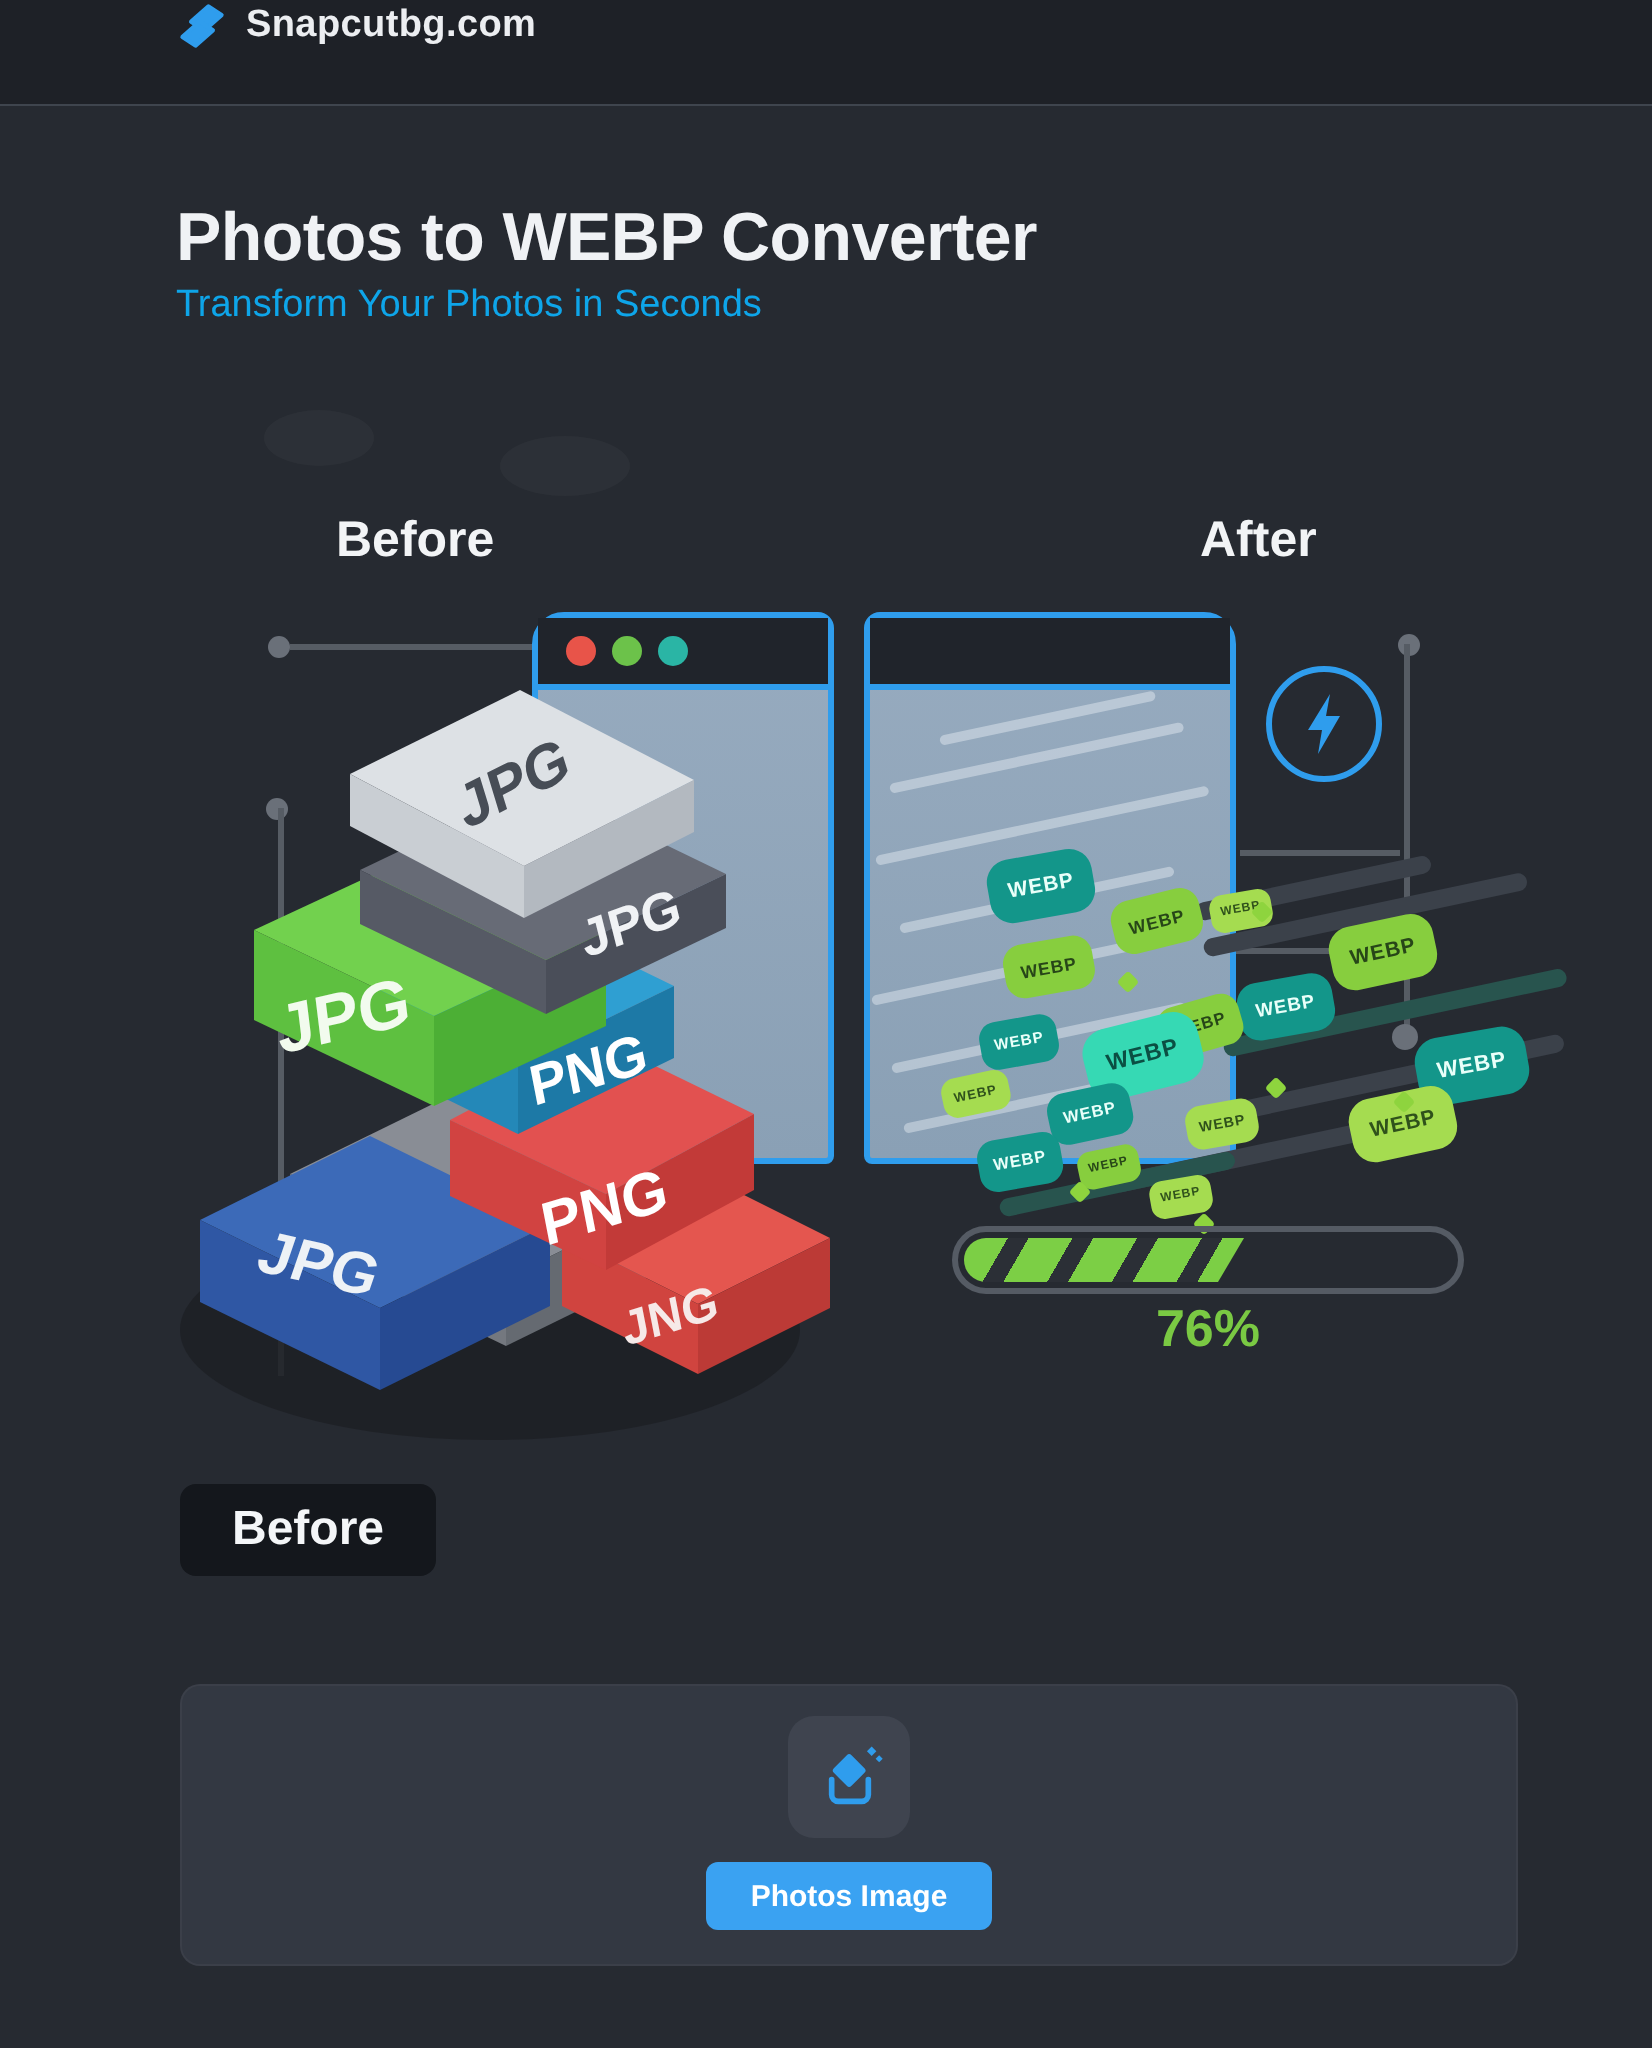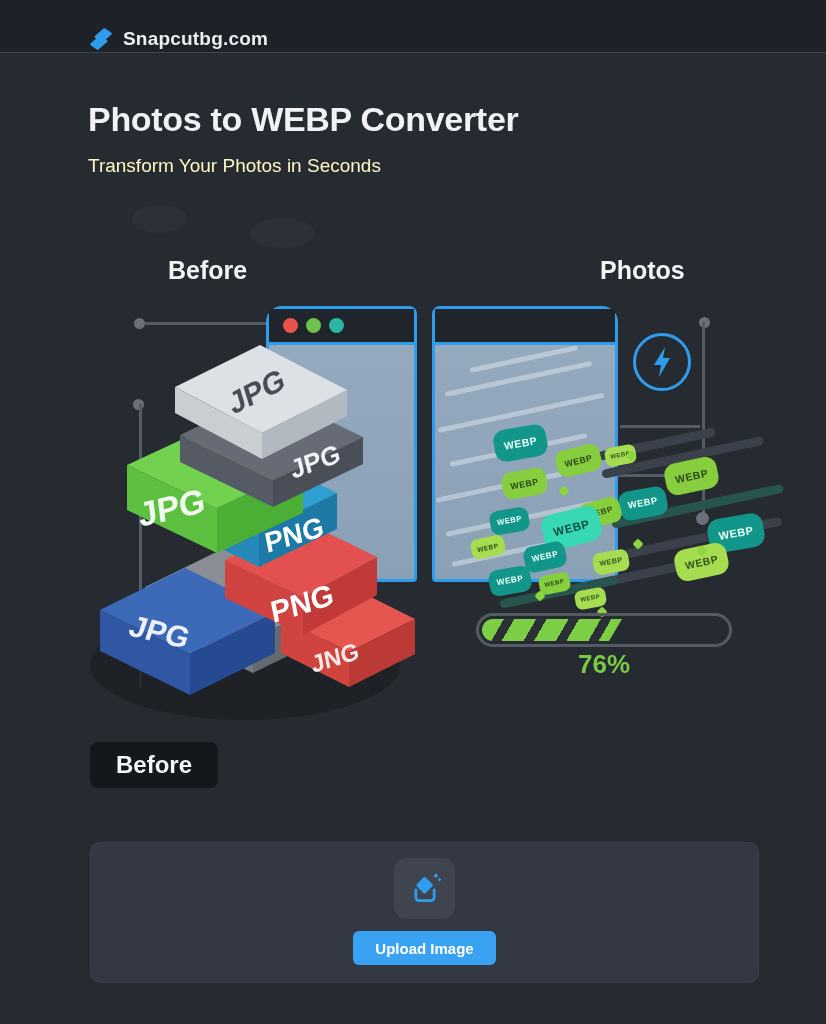--- a/index.html
+++ b/index.html
@@ -1,25 +1,25 @@
 <!DOCTYPE html>
 <html style="--accent: #2f9ded;"><head>
 <meta charset="utf-8">
 <style>
   html,body{margin:0;padding:0;background:#1a1d22;}
   .page{position:relative;width:826px;height:1024px;background:#262a31;overflow:hidden;
         font-family:"Liberation Sans",sans-serif;}
   
   .header{position:absolute;left:0;top:0;width:826px;height:53px;background:#1e2127;
-          border-bottom:1px solid #3f454e;display:flex;align-items:flex-end;padding-left:88px;box-sizing:border-box;}
+          border-bottom:1px solid #3f454e;display:flex;align-items:flex-start;padding-left:88px;box-sizing:border-box;}
   .brand{display:flex;align-items:center;gap:9px;cursor:pointer;}
   .brand-name{color:#eceef1;font-size:19px;font-weight:bold;letter-spacing:.2px;}
   
   .page-title{position:absolute;left:88px;top:100px;color:#f0f2f5;font-size:34px;font-weight:bold;letter-spacing:-.3px;}
-  .page-subtitle{position:absolute;left:88px;top:155px;color:#fef9c3;font-size:19px;}
+  .page-subtitle{position:absolute;left:88px;top:142px;color:#0ea5e9;font-size:19px;}
   
   .cmp-label{position:absolute;color:#f2f4f6;font-size:25px;font-weight:bold;}
   .lbl-before{left:168px;top:256px;}
   .lbl-after{left:600px;top:256px;}
   
   .blob{position:absolute;border-radius:50%;background:rgba(255,255,255,.03);}
   
   .cline{position:absolute;background:#565c64;}
   .cdot{position:absolute;background:#6a7079;border-radius:50%;}
   
@@ -85,21 +85,21 @@
     </div>
   </div>
 
   <div class="page-title">Photos to WEBP Converter</div>
   <div class="page-subtitle">Transform Your Photos in Seconds</div>
 
   <div class="blob" style="left:132px;top:205px;width:55px;height:28px;"></div>
   <div class="blob" style="left:250px;top:218px;width:65px;height:30px;"></div>
 
   <div class="cmp-label lbl-before">Before</div>
-  <div class="cmp-label lbl-after">Photos</div>
+  <div class="cmp-label lbl-after">After</div>
 
   <div class="cdot" style="left:134px;top:318px;width:11px;height:11px;"></div>
   <div class="cline" style="left:145px;top:322px;width:122px;height:3px;"></div>
   <div class="cdot" style="left:133px;top:399px;width:11px;height:11px;"></div>
   <div class="cline" style="left:139px;top:404px;width:3px;height:284px;"></div>
   <div class="cdot" style="left:699px;top:317px;width:11px;height:11px;"></div>
   <div class="cline" style="left:702px;top:322px;width:3px;height:200px;"></div>
   <div class="cdot" style="left:696px;top:512px;width:13px;height:13px;"></div>
   <div class="cline" style="left:620px;top:425px;width:80px;height:3px;"></div>
   <div class="cline" style="left:617px;top:474px;width:96px;height:3px;"></div>
@@ -226,16 +226,16 @@
 
   <div class="upload-panel">
     <div class="upload-tile">
       <svg width="40" height="40" viewBox="0 0 48 48">
         <rect x="16" y="12" width="15" height="15" rx="2" transform="rotate(45 23.5 19.5)" fill="#2f9ded"></rect>
         <path d="M13 25 v9 a4 4 0 0 0 4 4 h14 a4 4 0 0 0 4 -4 v-9" fill="none" stroke="#2f9ded" stroke-width="3.4" stroke-linecap="round"></path>
         <rect x="35" y="6" width="4" height="4" transform="rotate(45 37 8)" fill="#2f9ded"></rect>
         <rect x="40" y="11" width="3" height="3" transform="rotate(45 41.5 12.5)" fill="#2f9ded"></rect>
       </svg>
     </div>
-    <button class="upload-btn">Upload Image</button>
+    <button class="upload-btn">Photos Image</button>
   </div>
 
 </div>
 
 </body></html>

